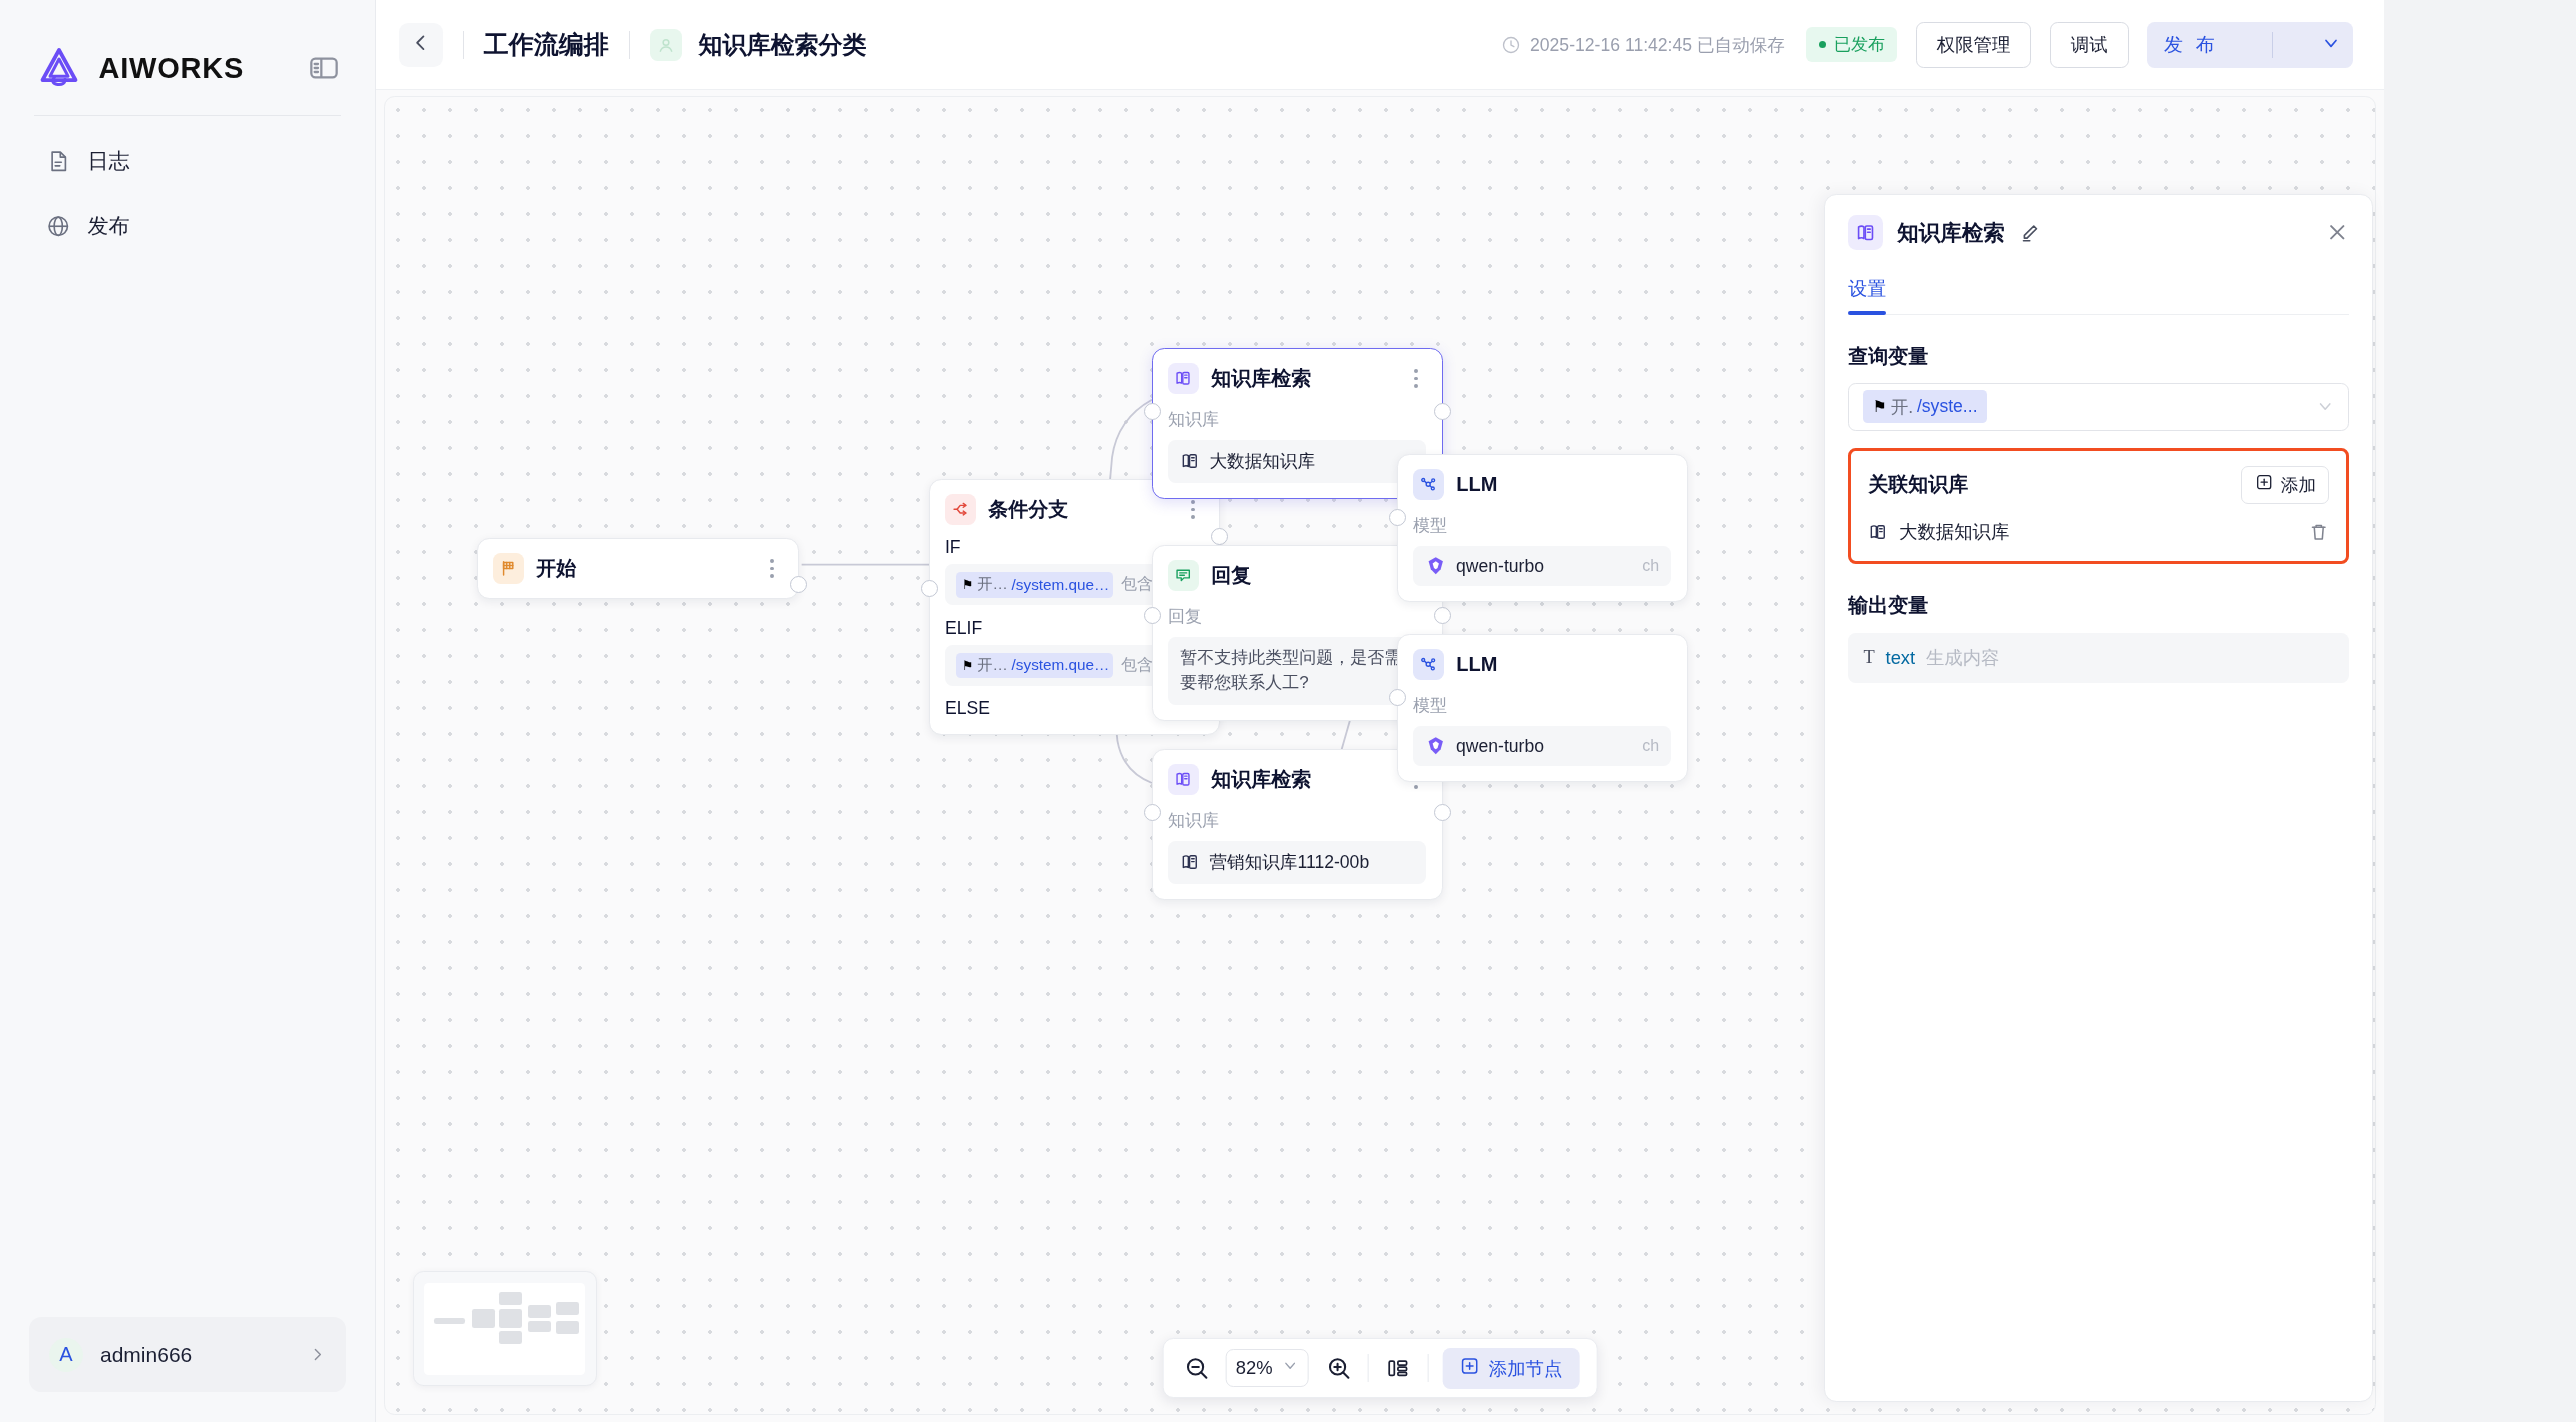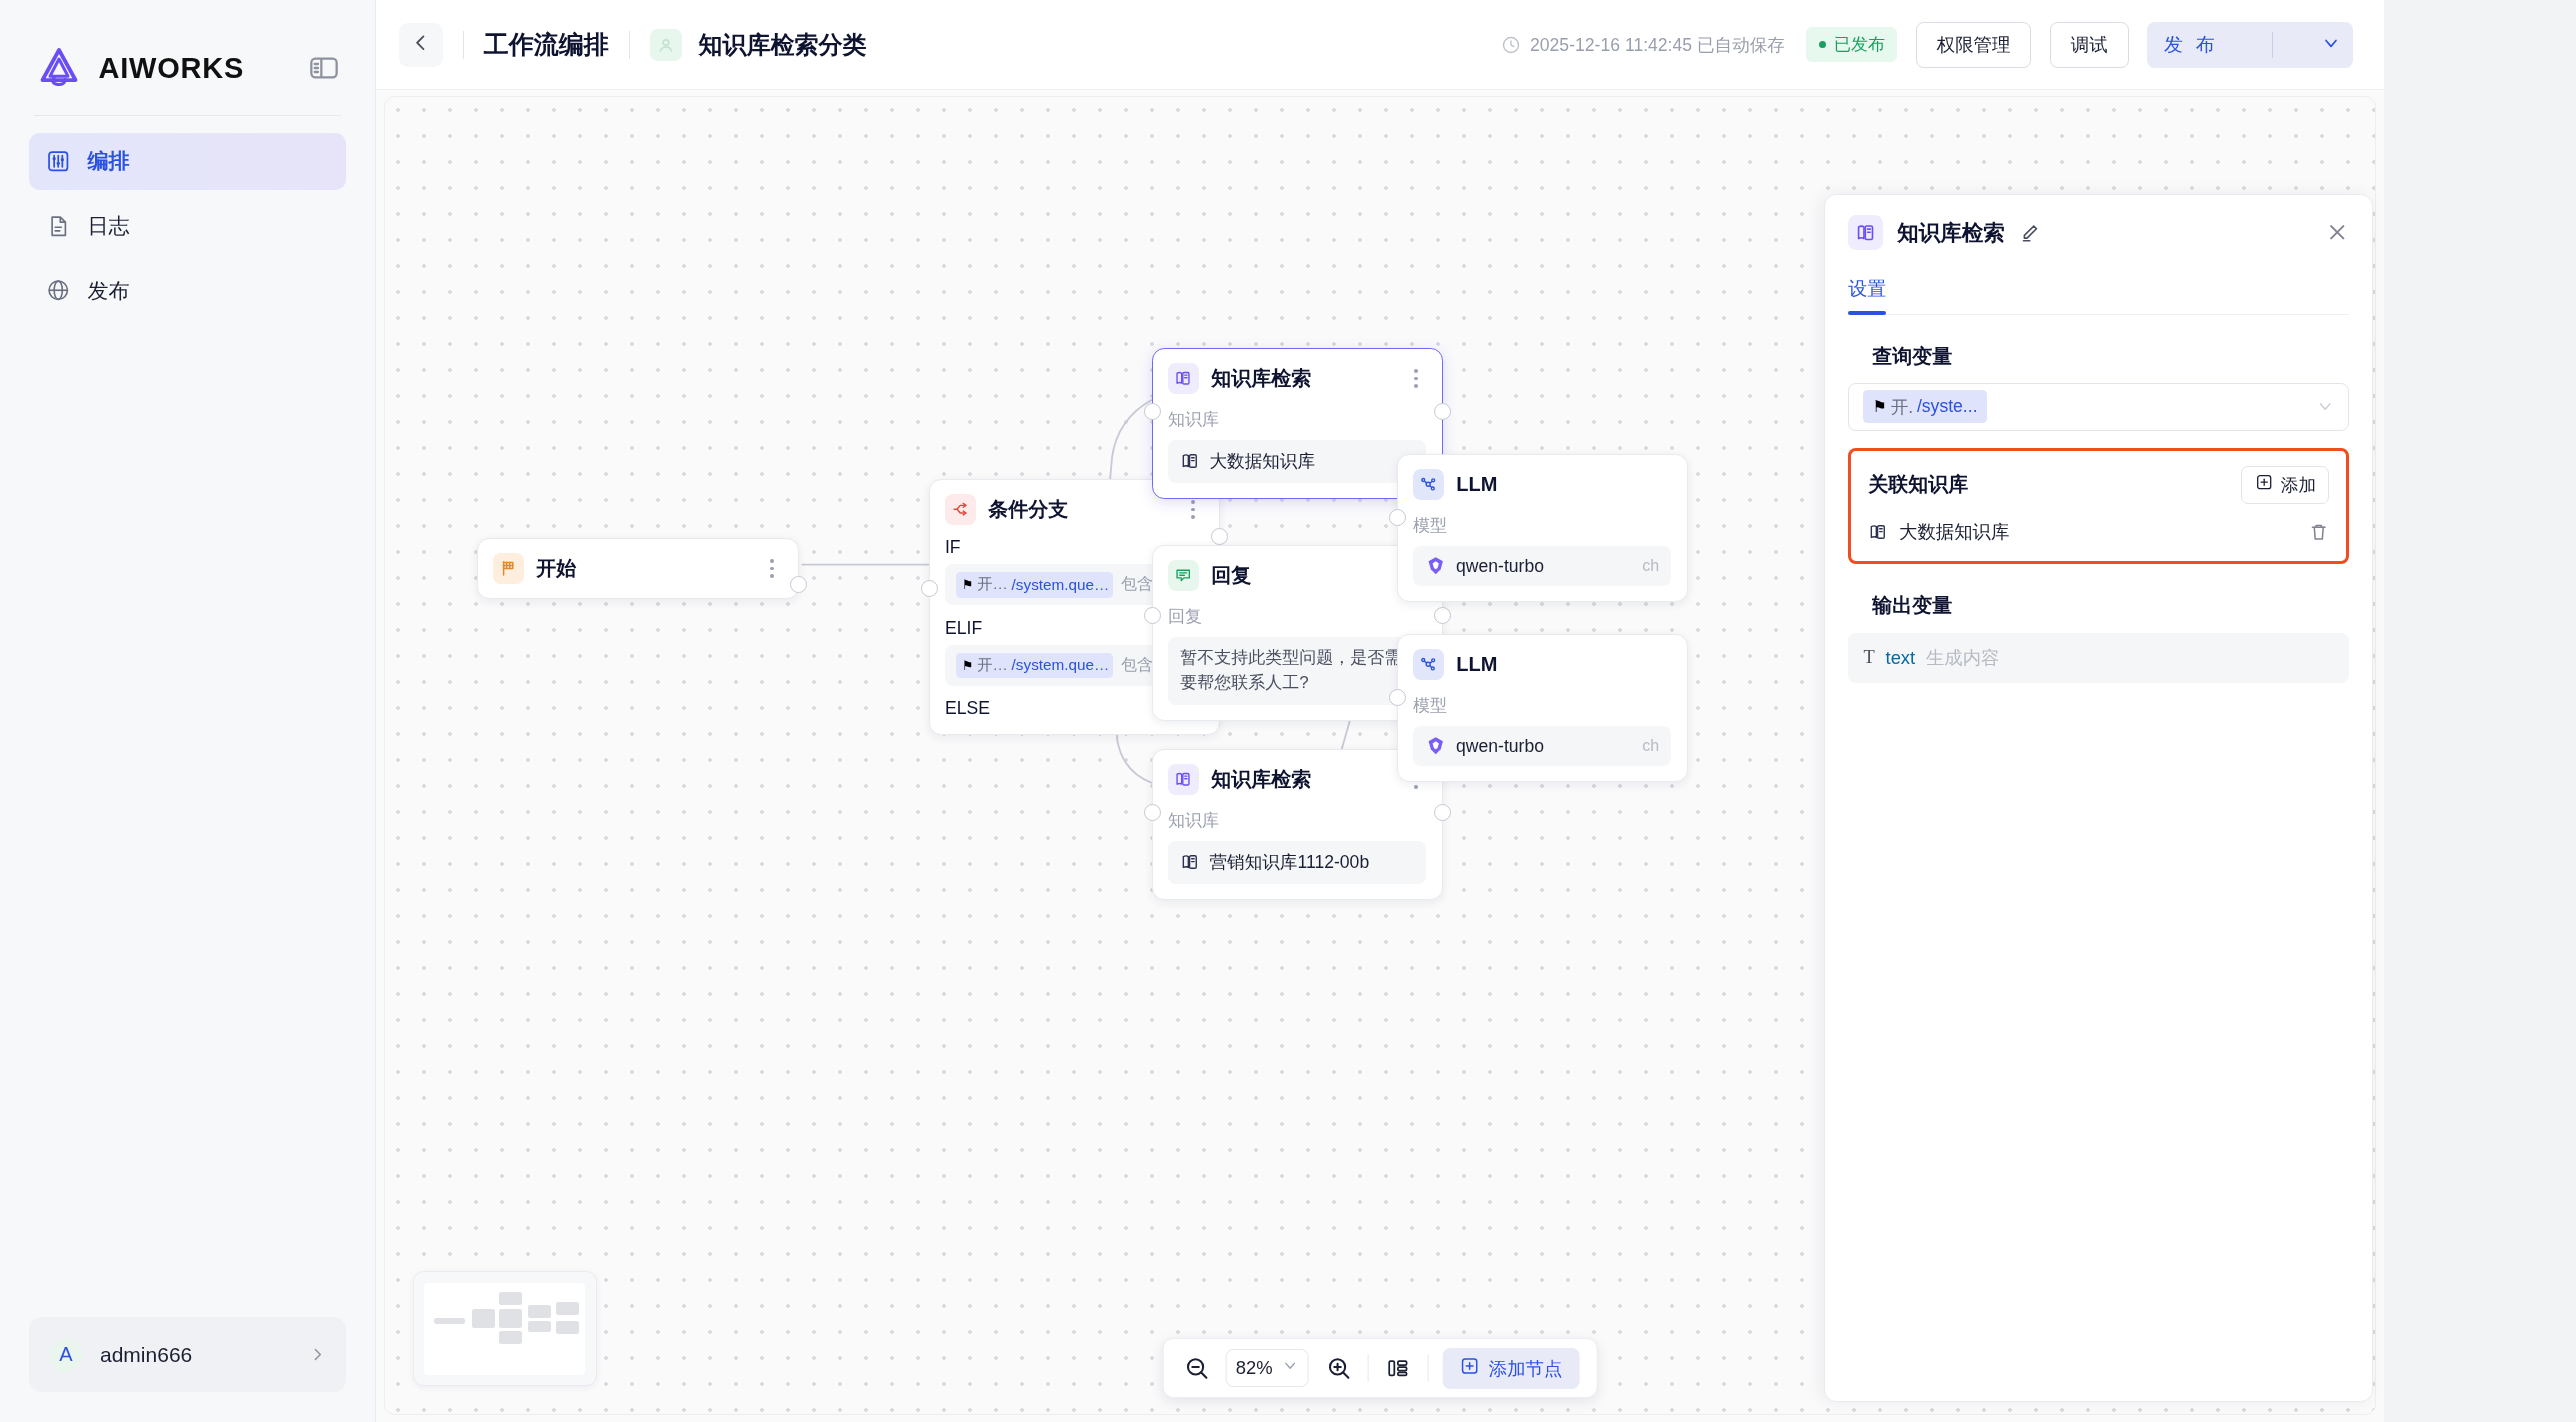--- a/index.html
+++ b/index.html
@@ -201,21 +201,21 @@
   .rp-spacer { flex: 1; }
   .rp-close { width: 24.5px; height: 24.5px; cursor: pointer; opacity: .7; }
 
   .rp-tabs { margin-top: 26px; border-bottom: 0.8px solid #edeff2; display: flex; }
   .rp-tab { font-size: 19px; color: #2a52e0; padding-bottom: 12.3px; position: relative; cursor: pointer; }
   .rp-tab.active::after {
     content: ''; position: absolute; left: 0; right: 0; bottom: -0.8px; height: 3.8px;
     background: #2a52e0; border-radius: 2.3px;
   }
 
-  .rp-section-title { font-size: 20px; font-weight: 700; color: #0e1330; margin-top: 28px; margin-left: 24px; }
+  .rp-section-title { font-size: 20px; font-weight: 700; color: #0e1330; margin-top: 28px; }
   .rp-select {
     margin-top: 12.3px; height: 48px; border: 0.8px solid #e2e4e9; border-radius: 7.7px;
     display: flex; align-items: center; padding: 0 14px; cursor: pointer;
   }
   .rp-select .var-chip { font-size: 17.6px; padding: 4.6px 9.2px; max-width: none; }
   .rp-select .vflag { font-size: 16px; }
   .rp-sel-chev { margin-left: auto; width: 18.4px; height: 18.4px; opacity: .5; }
 
   .rp-box-highlight {
     margin-top: 17px; border: 3.1px solid #f24d21; border-radius: 7.7px; padding: 15.3px 17px 17px 17px;
@@ -262,34 +262,20 @@
           <line x1="5" y1="9" x2="7.5" y2="9" stroke-linecap="round"></line>
           <line x1="5" y1="12" x2="7.5" y2="12" stroke-linecap="round"></line>
           <line x1="5" y1="15" x2="7.5" y2="15" stroke-linecap="round"></line>
         </svg>
       </span>
     </div>
 
 
     <div class="nav-divider"></div>
 
-    <div class="nav-item active">
-      <span class="nav-ico">
-        <svg viewBox="0 0 24 24" width="24.5" height="24.5" fill="none" stroke="#2a52e0" stroke-width="1.7">
-          <rect x="3" y="3" width="18" height="18" rx="3"></rect>
-          <line x1="8" y1="6.5" x2="8" y2="17.5" stroke-linecap="round"></line>
-          <line x1="12" y1="6.5" x2="12" y2="17.5" stroke-linecap="round"></line>
-          <line x1="16" y1="6.5" x2="16" y2="17.5" stroke-linecap="round"></line>
-          <circle cx="8" cy="9.5" r="1.6" fill="#2a52e0" stroke="none"></circle>
-          <circle cx="12" cy="14" r="1.6" fill="#2a52e0" stroke="none"></circle>
-          <circle cx="16" cy="10.5" r="1.6" fill="#2a52e0" stroke="none"></circle>
-        </svg>
-      </span>
-      <span class="nav-label">编排</span>
-    </div>
 
     <div class="nav-item">
       <span class="nav-ico">
         <svg viewBox="0 0 24 24" width="24.5" height="24.5" fill="none" stroke="#6b7080" stroke-width="1.6" stroke-linejoin="round">
           <path d="M6 3h8l5 5v13H6z"></path>
             <path d="M14 3v5h5"></path>
           <line x1="9" y1="13" x2="15" y2="13" stroke-linecap="round"></line>
           <line x1="9" y1="16.5" x2="13.5" y2="16.5" stroke-linecap="round"></line>
         </svg>
       </span>

